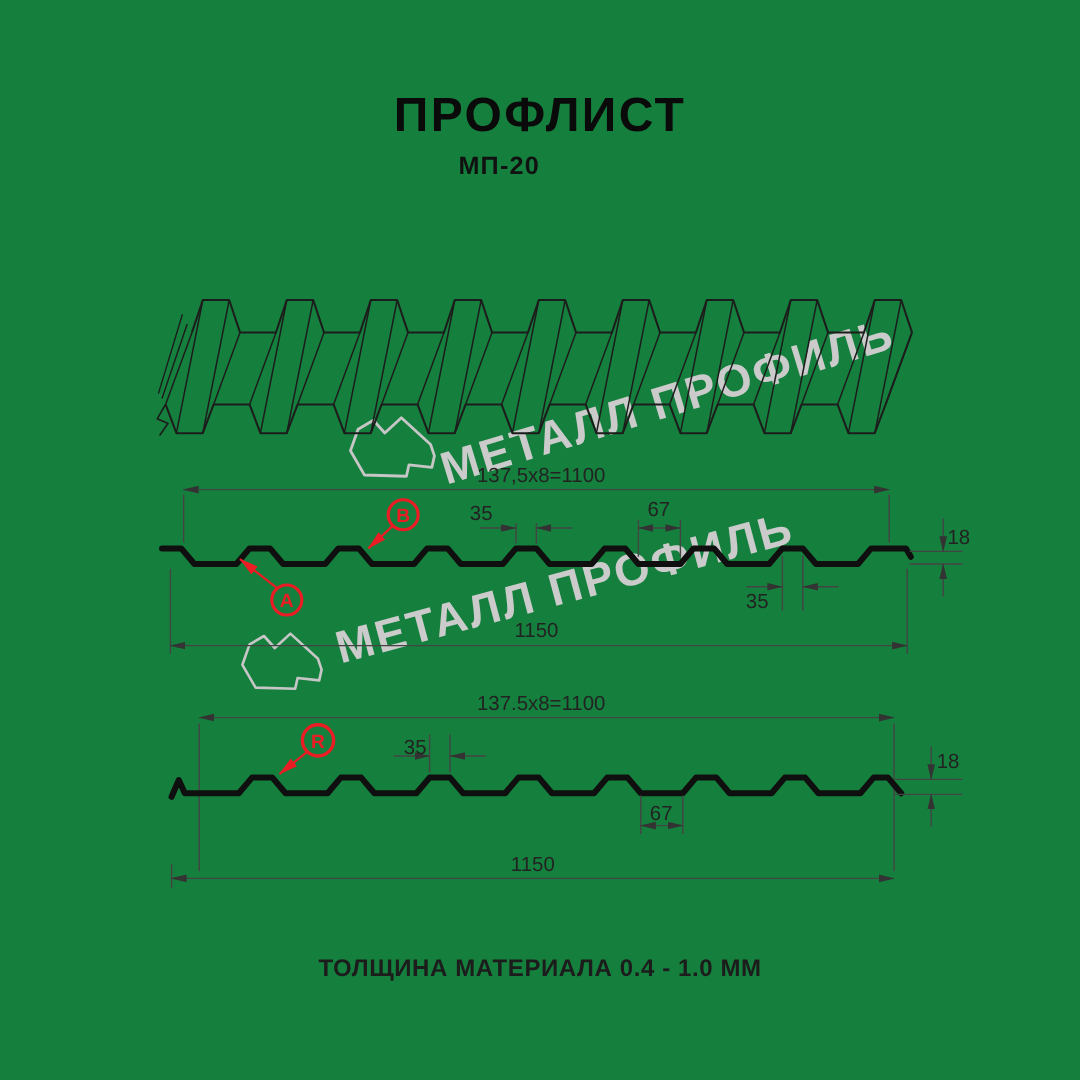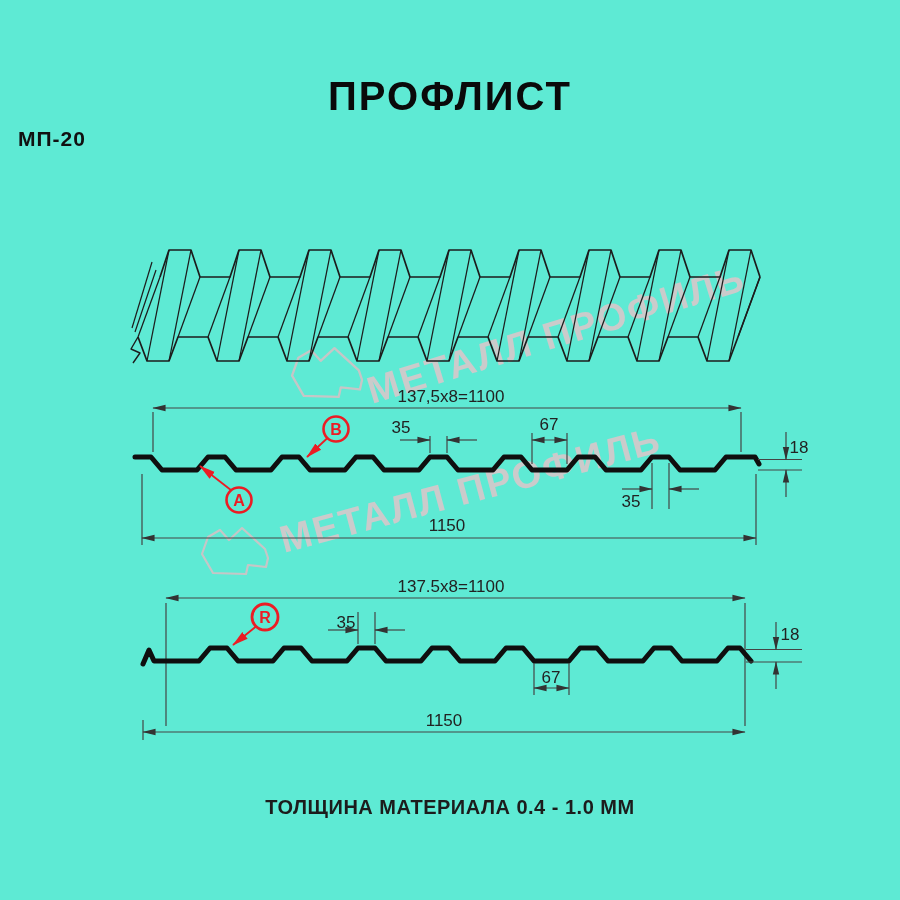--- a/index.html
+++ b/index.html
@@ -1,20 +1,20 @@
 <!DOCTYPE html>
 <html><head>
 <meta charset="utf-8">
 <style>
   html,body{margin:0;padding:0;background:#fff;}
-  #stage{position:relative;width:900px;height:900px;background:#5eead4;overflow:hidden;
+  #stage{position:relative;width:900px;height:900px;background:#15803d;overflow:hidden;
          font-family:"Liberation Sans",sans-serif;}
   .title{position:absolute;left:0;top:74px;width:900px;text-align:center;
          font-size:40px;font-weight:700;letter-spacing:2px;color:#0a0a0a;}
-  .subtitle{position:absolute;left:18px;top:127px;width:832px;
+  .subtitle{position:absolute;left:0;top:127px;width:832px;text-align:center;
          font-size:21px;font-weight:700;letter-spacing:1px;color:#111;}
   .footer-note{position:absolute;left:0;top:796px;width:900px;text-align:center;
          font-size:20px;font-weight:700;letter-spacing:.5px;color:#1c1c1c;}
   svg{position:absolute;left:0;top:0;}
   svg text{font-family:"Liberation Sans",sans-serif;font-size:17px;fill:#222;}
   .dim line, line.dim{stroke:#444;stroke-width:1.2;}
   .prof{fill:none;stroke:#0f0f0f;stroke-width:5;stroke-linejoin:round;stroke-linecap:round;}
   .red{stroke:#ec1c24;}
   .redtxt{fill:#ec1c24;font-weight:700;font-size:16px;}
   .wm-text{font-size:38px;font-weight:700;letter-spacing:2px;fill:#cbcbcb;}

